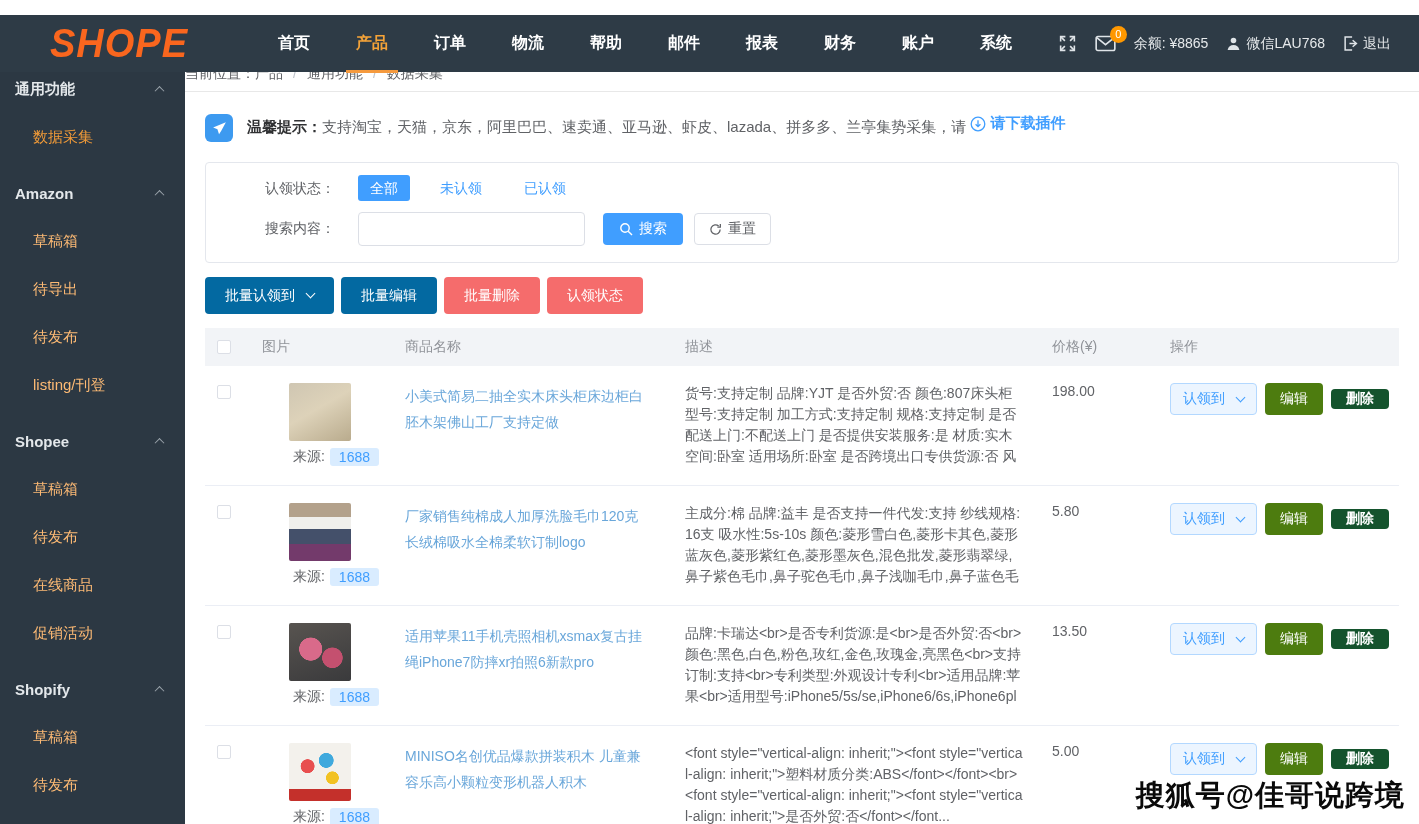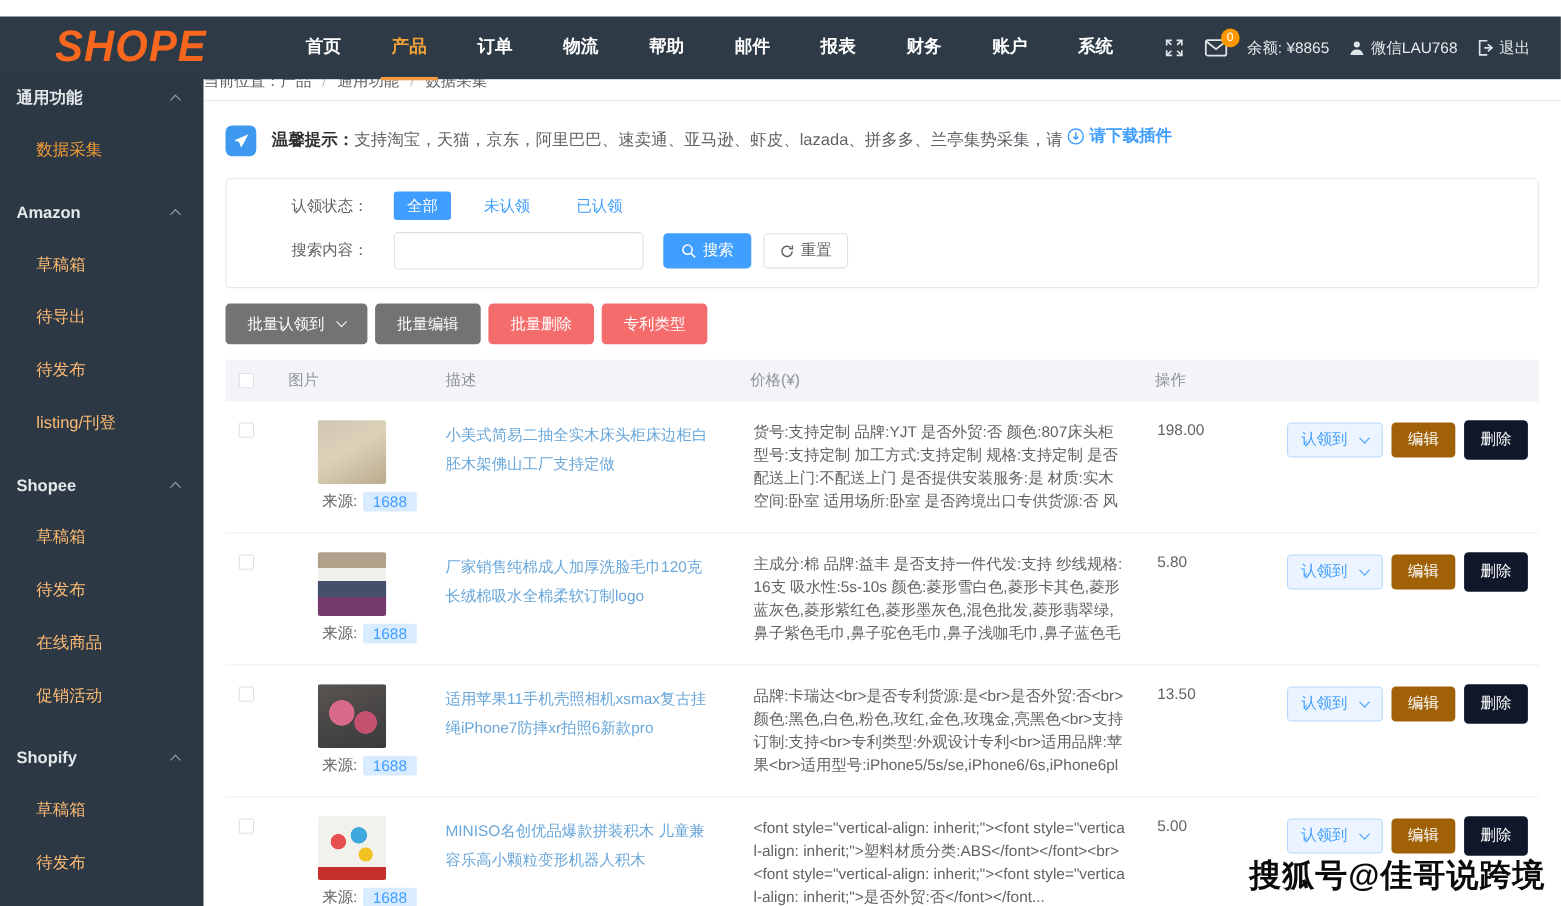--- a/index.html
+++ b/index.html
@@ -48,21 +48,21 @@
   .claim-opt { font-size:14px; color:#409eff; margin-right:42px; cursor:pointer; }
   .claim-opt.active { background:#409eff; color:#fff; border-radius:3px; padding:5px 12px; margin-right:30px; }
   .search-input { width:227px; height:34px; border:1px solid #dcdfe6; border-radius:4px; padding:0 10px; font-size:14px; color:#303133; outline:none; }
   .btn { border:none; cursor:pointer; font-size:14px; border-radius:4px; display:inline-flex; align-items:center; justify-content:center; gap:6px; font-family:inherit; white-space:nowrap; }
   .btn-search { background:#409eff; color:#fff; height:32px; padding:0 16px; margin-left:18px; }
   .btn-reset { background:#fff; color:#606266; border:1px solid #dcdfe6; height:32px; padding:0 14px; margin-left:11px; }
 
   
   .batch-row { display:flex; gap:7px; margin-bottom:14px; }
   .btn-batch { height:37px; padding:0 20px; color:#fff; }
-  .bg-blue { background:#737373; }
+  .bg-blue { background:#0369a1; }
   .bg-red { background:#f56c6c; }
 
   
   .table { width:100%; }
   .thead { display:grid; grid-template-columns:40px 150px 280px 370px 120px 1fr; align-items:center; background:#f2f4f7; height:38px; color:#909399; font-size:14px; }
   .trow { display:grid; grid-template-columns:40px 150px 280px 370px 120px 1fr; align-items:start; padding:17px 0; border-bottom:1px solid #ebeef5; }
   .cb-cell { padding-left:12px; padding-top:2px; }
   .checkbox { display:inline-block; width:14px; height:14px; border:1px solid #dcdfe6; border-radius:2px; background:#fff; cursor:pointer; }
   .th-img { padding-left:17px; } .th-name { padding-left:10px; } .th-desc { padding-left:10px; } .th-price { padding-left:7px; } .th-ops { padding-left:5px; }
   .img-cell { display:flex; flex-direction:column; align-items:center; }
@@ -71,22 +71,22 @@
   .t2 { background:linear-gradient(180deg,#b3a18b 0 25%,#f0efec 25% 45%,#44506a 45% 70%,#733a6b 70% 100%); }
   .t3 { background:radial-gradient(circle at 35% 45%,#d96a8a 0 22%,transparent 23%),radial-gradient(circle at 70% 60%,#c4506f 0 18%,transparent 19%),linear-gradient(160deg,#585450,#3a3a3c); }
   .t4 { background:radial-gradient(circle at 30% 40%,#e84f4f 0 12%,transparent 13%),radial-gradient(circle at 60% 30%,#3fa9dd 0 13%,transparent 14%),radial-gradient(circle at 70% 60%,#f2c222 0 11%,transparent 12%),linear-gradient(0deg,#c4302b 0 20%,#f3f1ec 20% 100%); }
   .source-line { margin-top:7px; display:flex; align-items:center; gap:5px; font-size:14px; color:#606266;margin-left:32px; }
   .source-badge { background:#d9ecff; color:#409eff; border-radius:3px; padding:1px 9px; font-size:14px; cursor:pointer; }
   .name-cell { padding:0 28px 0 10px; font-size:14px; line-height:26px; color:#6aa7da; cursor:pointer; }
   .desc-cell { padding:0 22px 0 10px; font-size:14px; line-height:21px; color:#606266; max-height:85px; overflow:hidden; word-break:break-all; }
   .price-cell { padding-left:7px; font-size:14px; color:#606266; }
   .actions-cell { display:flex; gap:8px; padding-left:5px; align-items:center; }
   .claim-btn { background:#ecf5ff; border:1px solid #b3d8ff; color:#409eff; height:32px; padding:0 12px; }
-  .edit-btn { background:#a16207; color:#fff; height:32px; padding:0 15px; }
-  .delete-btn { background:#0f172a; color:#fff; height:36px; padding:0 15px; }
+  .edit-btn { background:#4d7c0f; color:#fff; height:32px; padding:0 15px; }
+  .delete-btn { background:#14532d; color:#fff; height:20px; padding:0 15px;font-weight:bold; }
 
   
   .watermark { position:absolute; right:14px; bottom:8px; z-index:50; font-size:29px; font-weight:bold; color:#0a0a0a; letter-spacing:1px;
     text-shadow:-2px -2px 0 #fff,2px -2px 0 #fff,-2px 2px 0 #fff,2px 2px 0 #fff,0 -2px 0 #fff,0 2px 0 #fff,-2px 0 0 #fff,2px 0 0 #fff; }
 </style>
 </head>
 <body>
 
 <div class="app">
 
@@ -219,27 +219,28 @@
         </div>
       </div>
 
       <div class="batch-row">
         <button class="btn btn-batch bg-blue">
           <span>批量认领到</span>
           <span class="chev chev-down"></span>
         </button>
         <button class="btn btn-batch bg-blue">批量编辑</button>
         <button class="btn btn-batch bg-red">批量删除</button>
-        <button class="btn btn-batch bg-red">专利类型</button>
+        <button class="btn btn-batch bg-red">认领状态</button>
       </div>
 
       <div class="table">
         <div class="thead">
           <div class="cb-cell"><span class="checkbox"></span></div>
           <div class="th-img">图片</div>
+          <div class="th-name">商品名称</div>
           <div class="th-desc">描述</div>
           <div class="th-price">价格(¥)</div>
           <div class="th-ops">操作</div>
         </div>
         <div id="tbody">
   <div class="trow">
     <div class="cb-cell"><span class="checkbox"></span></div>
     <div class="img-cell">
       <div class="thumb t1"></div>
       <div class="source-line">

